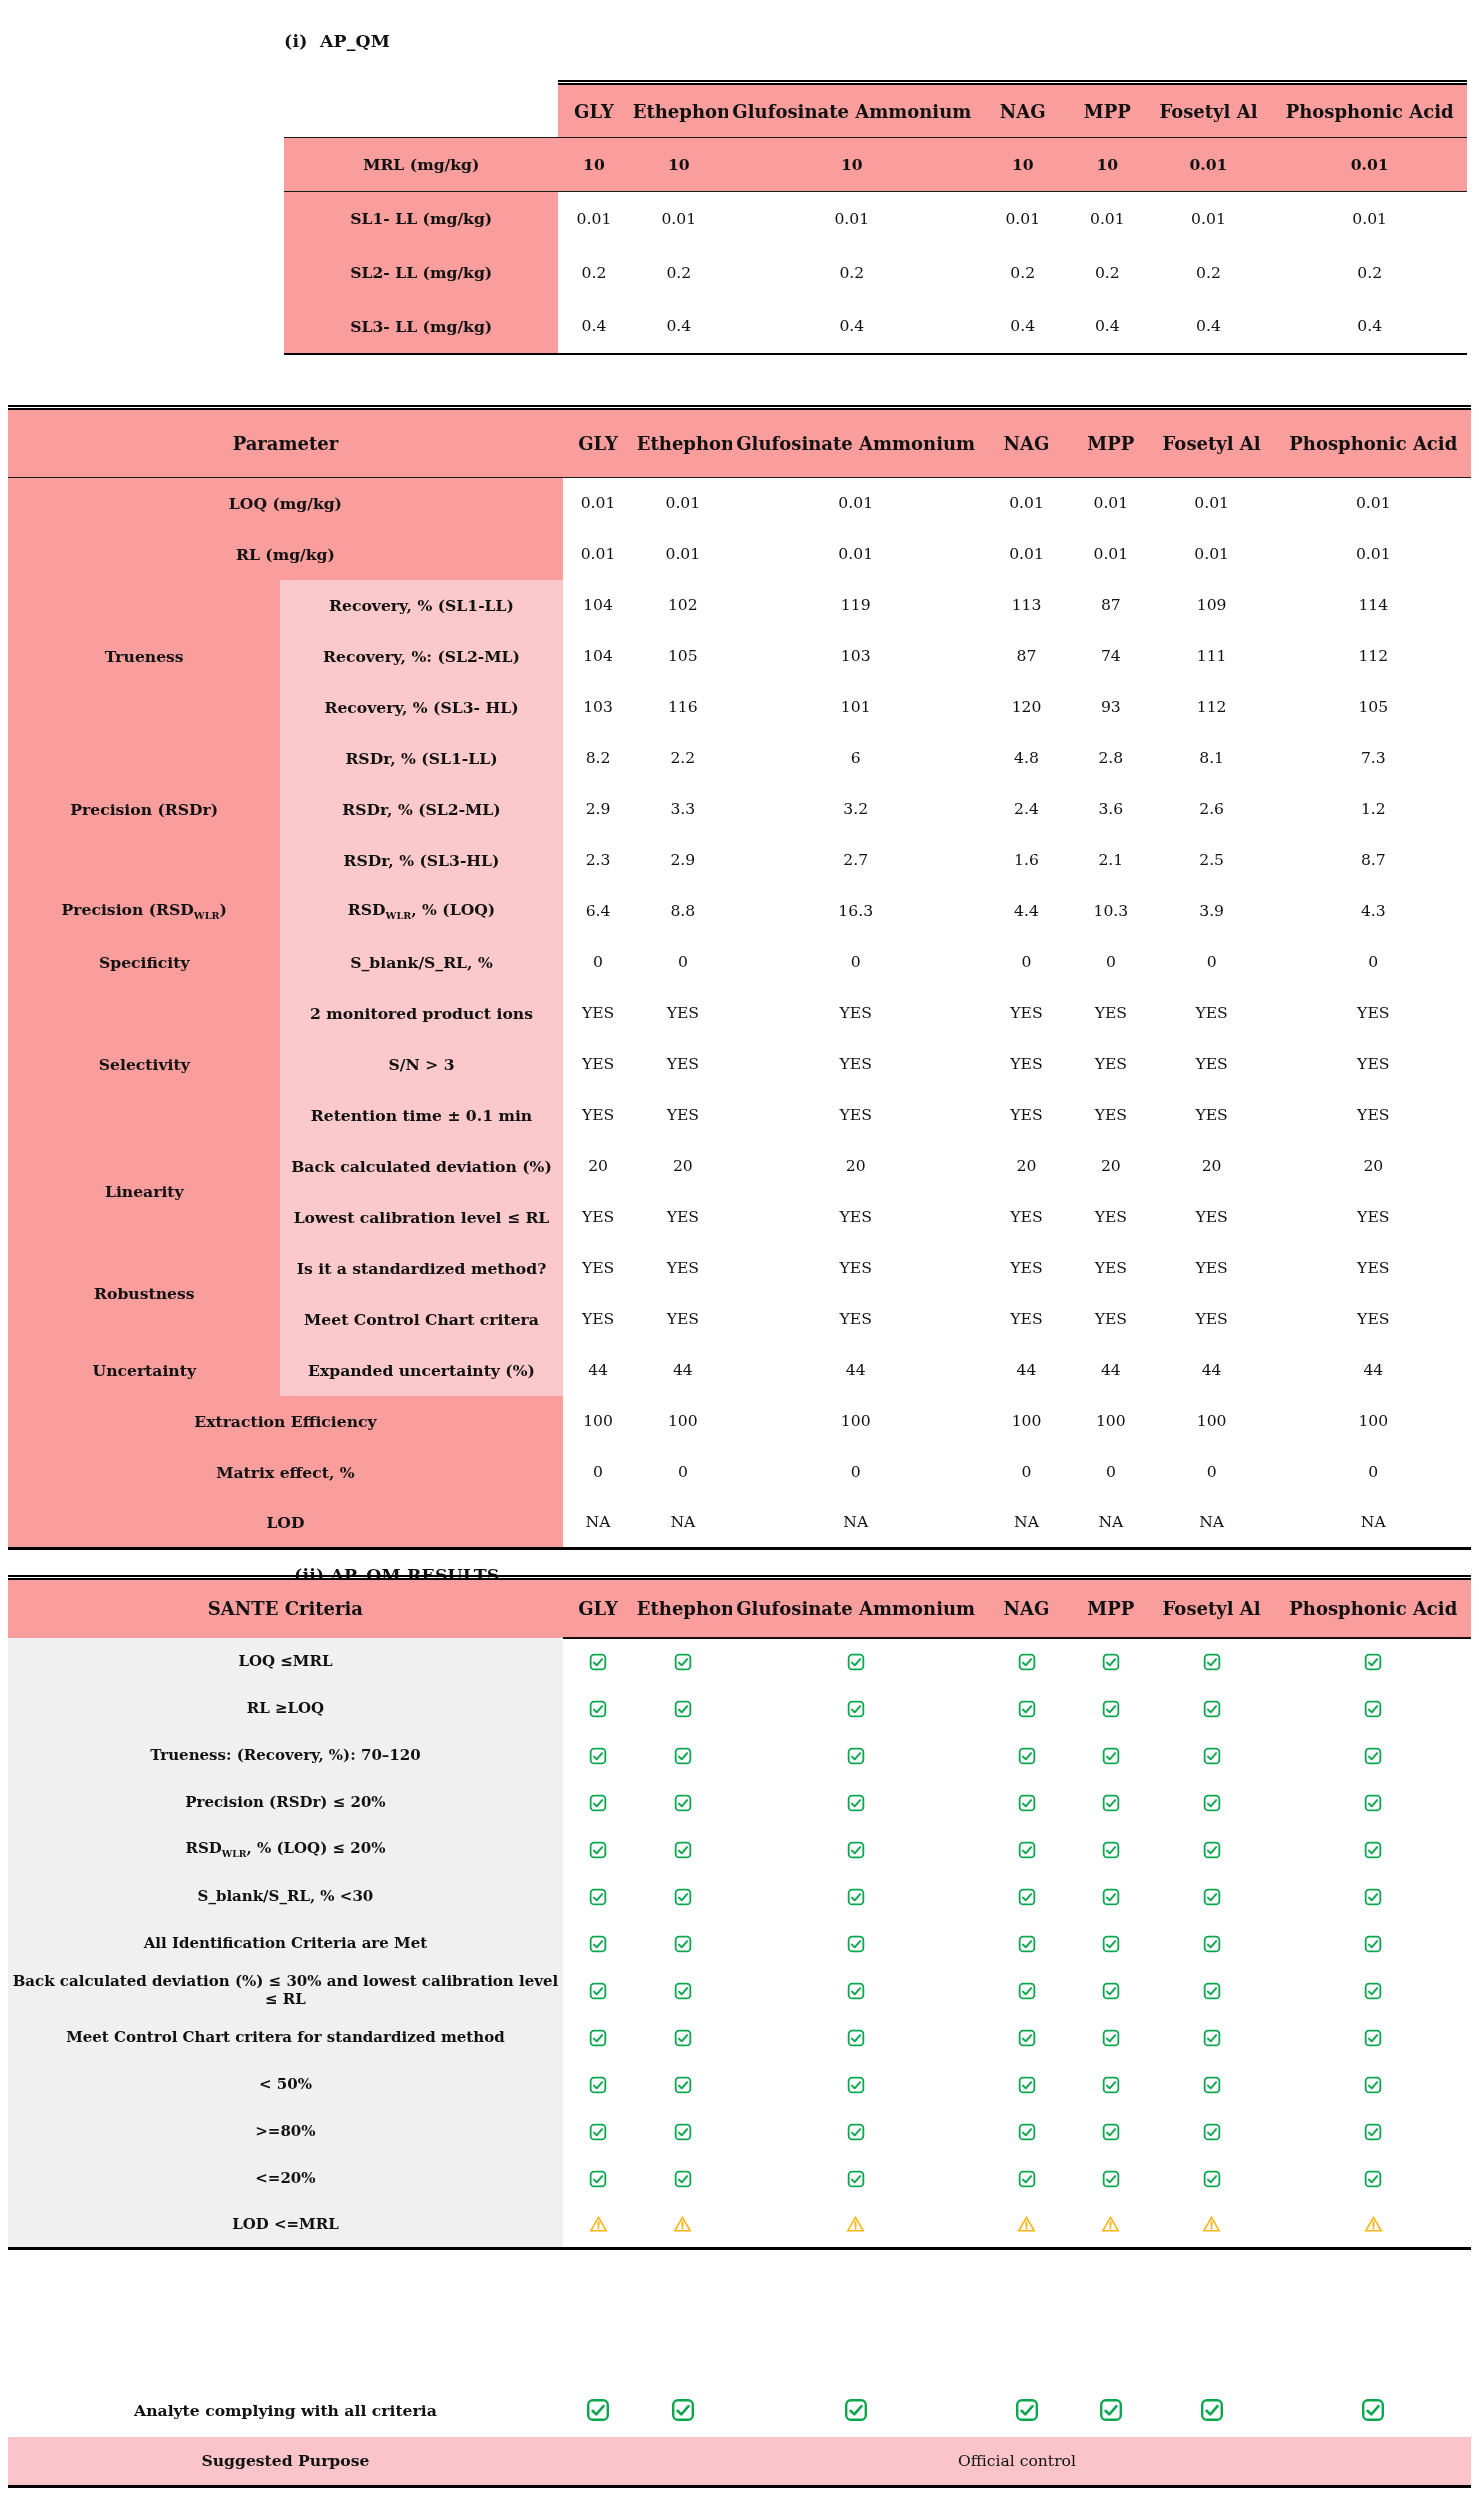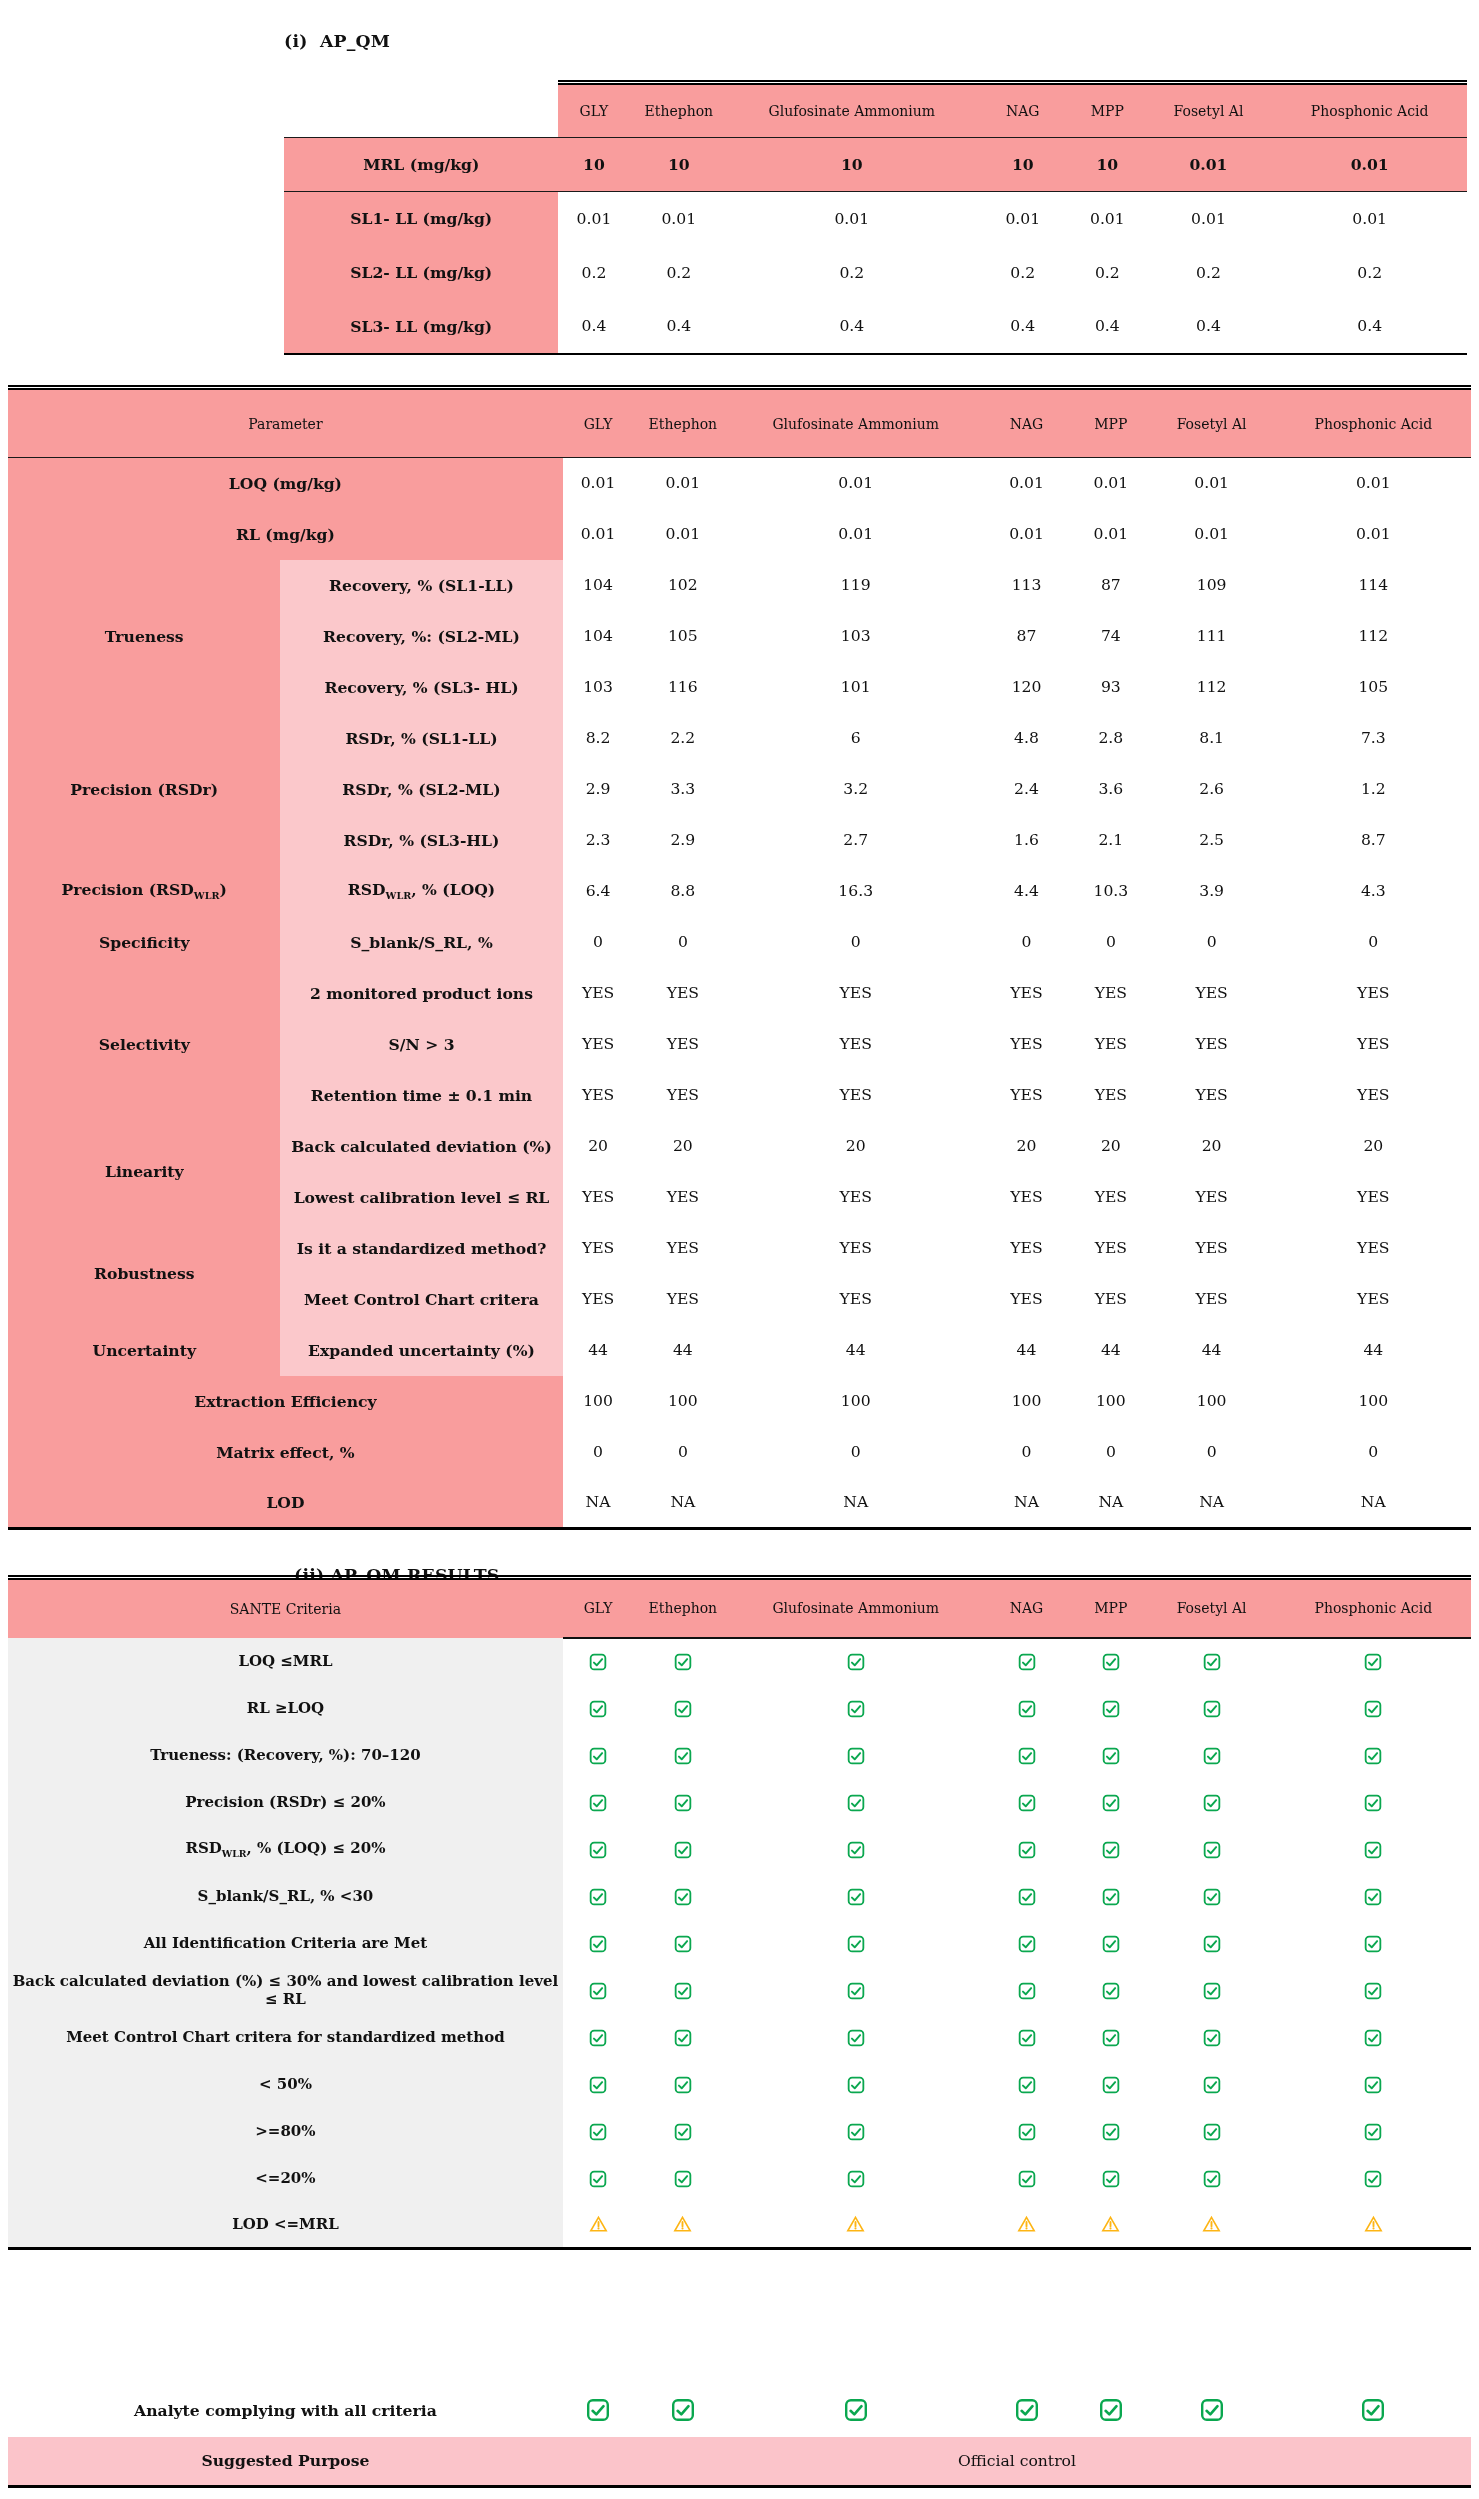--- a/index.html
+++ b/index.html
@@ -12,31 +12,31 @@
   table{border-collapse:collapse;table-layout:fixed;}
   td{padding:0 3.3px;text-align:center;vertical-align:middle;font-size:15.6px;overflow:hidden;}
   .b{font-weight:700;}
   sub{font-size:.62em;}
 
   .pk{background:#F99D9D;}          
   .lp{background:#FBC8CB;}          
   .gy{background:#F0F0F0;}          
   .pp{background:#FBC4CA;}          
 
-  .hd{font-weight:400;font-size:14px;background:#F99D9D;}
+  .hd{font-weight:700;font-size:18px;background:#F99D9D;}
   .dtop{border-top:5px double #000;}
   .ln{border-bottom:1.6px solid #1a1a1a;}
   .ln3{border-bottom:2.5px solid #111;}
 
   #t1{position:absolute;left:284px;top:80px;width:1183px;}
   #t1 tr{height:54px;}
   #t1 tr.hdr{height:55px;}
   #t1{border-bottom:2.5px solid #000;}
 
-  #t2{position:absolute;left:8.2px;top:385px;width:1463px;border-top:5px double #000;border-bottom:3.3px solid #000;}
+  #t2{position:absolute;left:8.2px;top:405px;width:1463px;border-top:5px double #000;border-bottom:3.3px solid #000;}
   #t2 tr{height:51px;}
   #t2 tr.hdr{height:70px;}
 
   #t3{position:absolute;left:8.2px;top:1575px;width:1463px;border-top:5px double #000;border-bottom:3.3px solid #000;}
   #t3 tr{height:47px;}
   #t3 tr.hdr{height:60px;}
   #t3 td.crit{font-size:15px;font-weight:700;}
 
   #sm{position:absolute;left:8.2px;top:2383px;width:1463px;border-bottom:3.3px solid #000;}
   #sm tr.r1{height:54px;}

